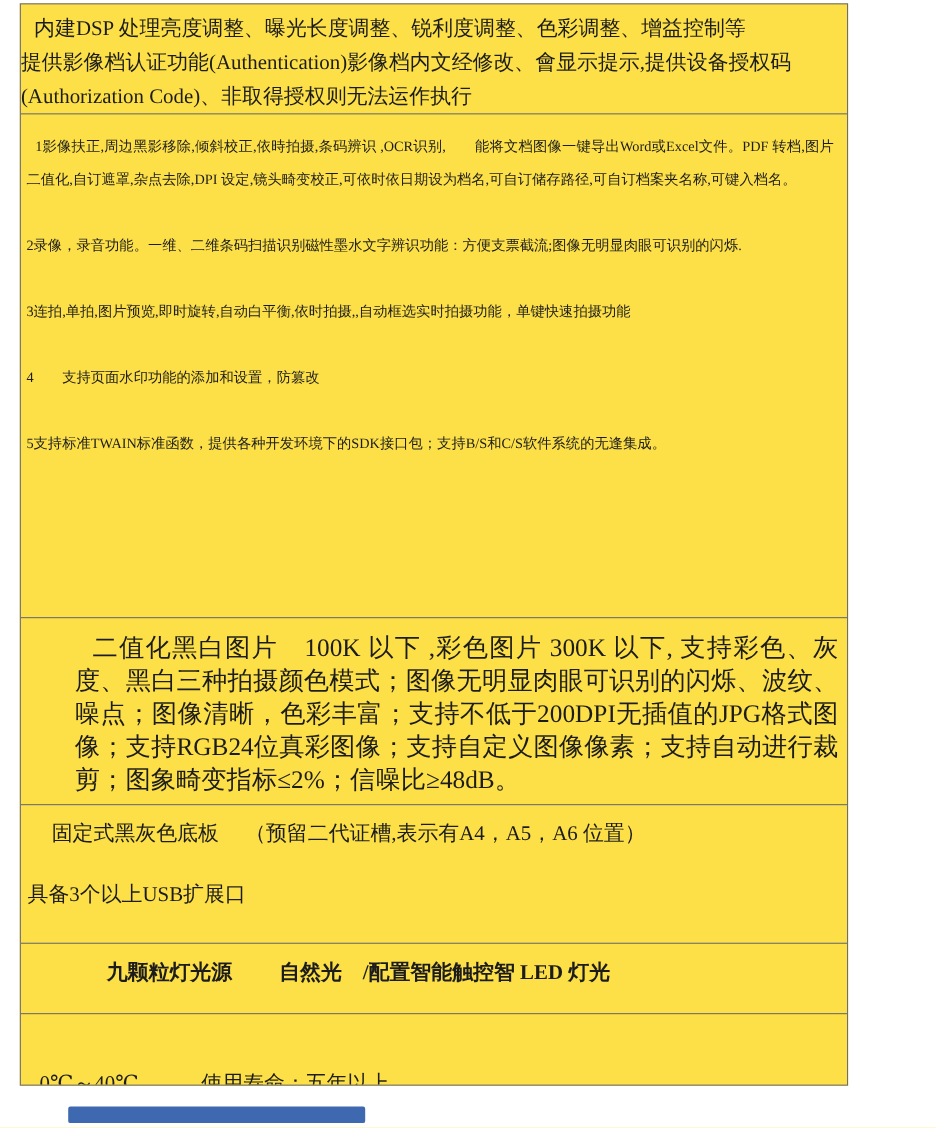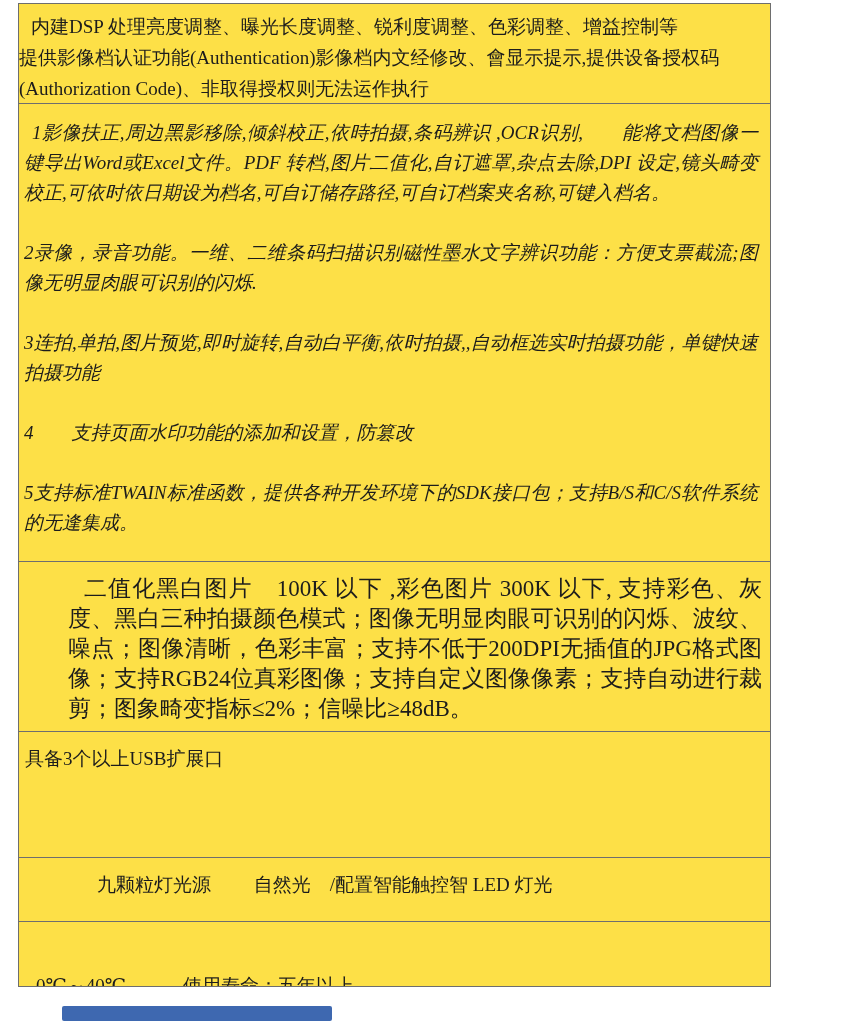--- a/index.html
+++ b/index.html
@@ -22,44 +22,43 @@
   .row { border-bottom: 1px solid #6e6e6e; overflow: hidden; }
   .row:last-child { border-bottom: none; }
 
   .row-dsp { height: 100px; padding-top: 7px; }
   .row-dsp .line { font-size: 19px; line-height: 31px; }
   .row-dsp .line.first { padding-left: 12px; text-align: left; }
   .row-dsp .line.center { text-align: left; }
 
   .row-features { height: 458px; padding: 14px 12px 0 5px; }
   .row-features p {
-    font-size: 19px;
+    font-size: 13px;
     line-height: 30px;
     text-align: justify;
     margin-bottom: 30px;
-    font-style: italic;
   }
   .row-features p.first { text-indent: 8px; }
   .row-features p:last-child { margin-bottom: 16px; }
 
   .row-quality { height: 170px; padding: 12px 8px 0 4px; }
   .row-quality p {
     font-size: 23px;
     line-height: 30px;
     text-align: justify;
     text-indent: 16px;
     margin-left: 45px;
   }
 
   .row-backboard { height: 126px; padding-top: 12px; }
   .row-backboard .line { font-size: 19px; line-height: 30px; }
   .row-backboard .line.bb1 { padding-left: 28px; margin-bottom: 25px; }
   .row-backboard .line.bb2 { padding-left: 6px; }
 
-  .row-light { height: 64px; padding: 12px 0 12px 78px; }
+  .row-light { height: 64px; padding: 12px 0 12px 78px; font-weight: bold; }
   .row-light .line { font-size: 19px; line-height: 30px; }
 
   .row-temp { height: 64px; padding: 12px 0 0 17px; }
   .row-temp .line { font-size: 19px; line-height: 30px; margin-top: 37px; }
 
   .hscroll-thumb {
     position: absolute;
     left: 62px;
     top: 1006px;
     width: 270px;
@@ -87,20 +86,21 @@
       <p>3连拍,单拍,图片预览,即时旋转,自动白平衡,依时拍摄,,自动框选实时拍摄功能，单键快速拍摄功能</p>
       <p>4　　支持页面水印功能的添加和设置，防篡改</p>
       <p>5支持标准TWAIN标准函数，提供各种开发环境下的SDK接口包；支持B/S和C/S软件系统的无逢集成。</p>
     </div>
 
     <div class="row row-quality">
       <p>二值化黑白图片　100K 以下 ,彩色图片 300K 以下, 支持彩色、灰度、黑白三种拍摄颜色模式；图像无明显肉眼可识别的闪烁、波纹、噪点；图像清晰，色彩丰富；支持不低于200DPI无插值的JPG格式图像；支持RGB24位真彩图像；支持自定义图像像素；支持自动进行裁剪；图象畸变指标≤2%；信噪比≥48dB。</p>
     </div>
 
     <div class="row row-backboard">
+      <div class="line bb1">固定式黑灰色底板　 （预留二代证槽,表示有A4，A5，A6 位置）</div>
       <div class="line bb2">具备3个以上USB扩展口</div>
     </div>
 
     <div class="row row-light">
       <div class="line">九颗粒灯光源　　 自然光　/配置智能触控智 LED 灯光</div>
     </div>
 
     <div class="row row-temp">
       <div class="line">0℃～40℃　　　使用寿命：五年以上</div>
     </div>

